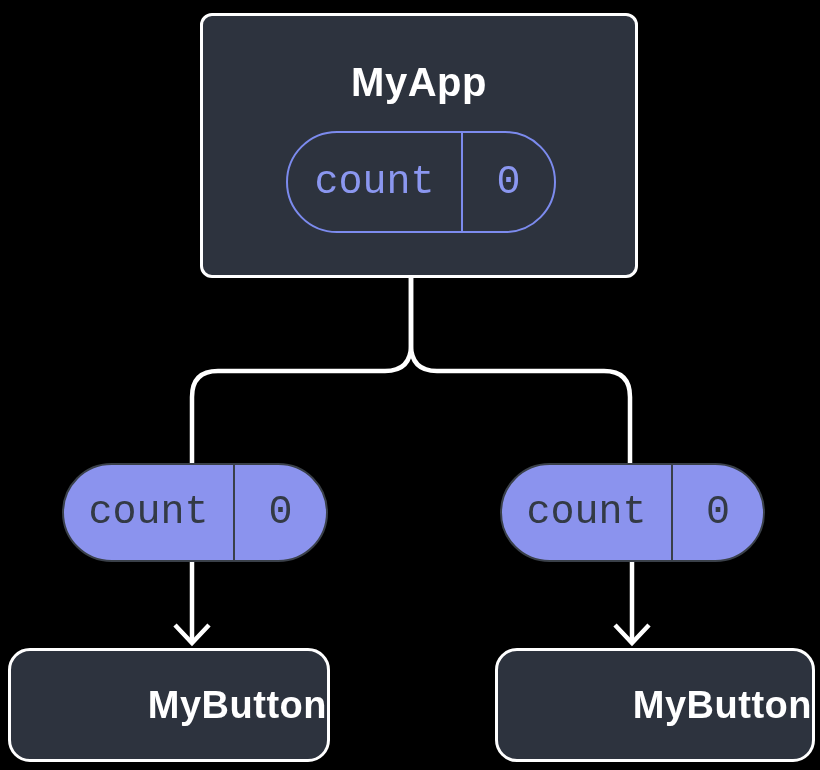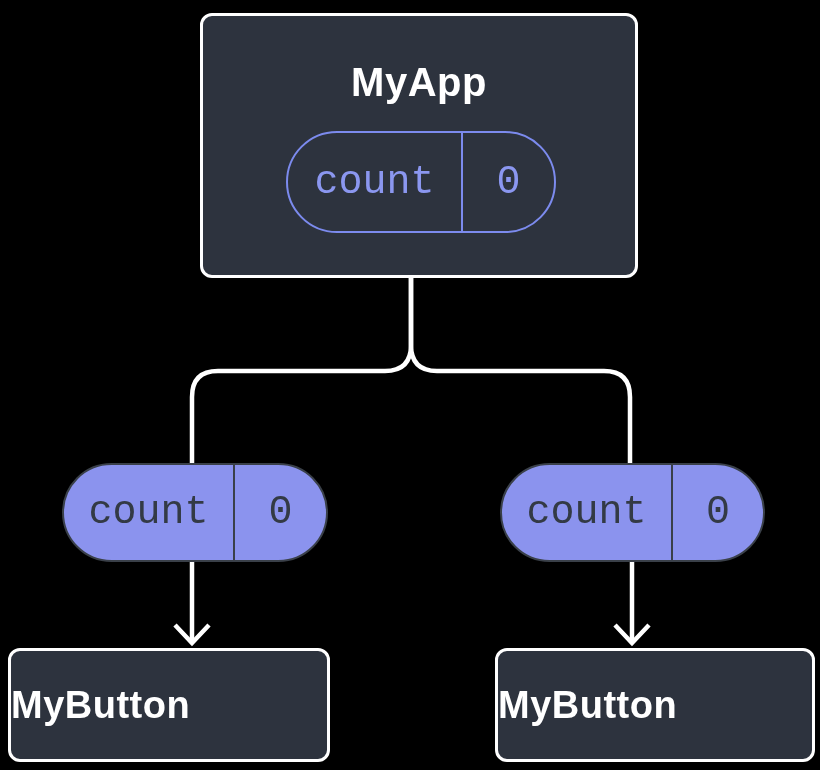--- a/index.html
+++ b/index.html
@@ -58,21 +58,22 @@
   }
   .node-root .node-title{
     position:absolute;
     left:0;right:0;top:42px;
     font-size:40px;
     line-height:48px;
   }
   .node-leaf{
     display:flex;
     align-items:center;
-    justify-content:flex-start;
+    justify-content:flex-end;
+    border-radius:22px;
   }
   .node-leaf .node-title{
     font-size:38px;
   }
   .node-leaf-left{
     left:8px;top:648px;
     width:322px;height:114px;
   }
   .node-leaf-right{
     left:495px;top:648px;

